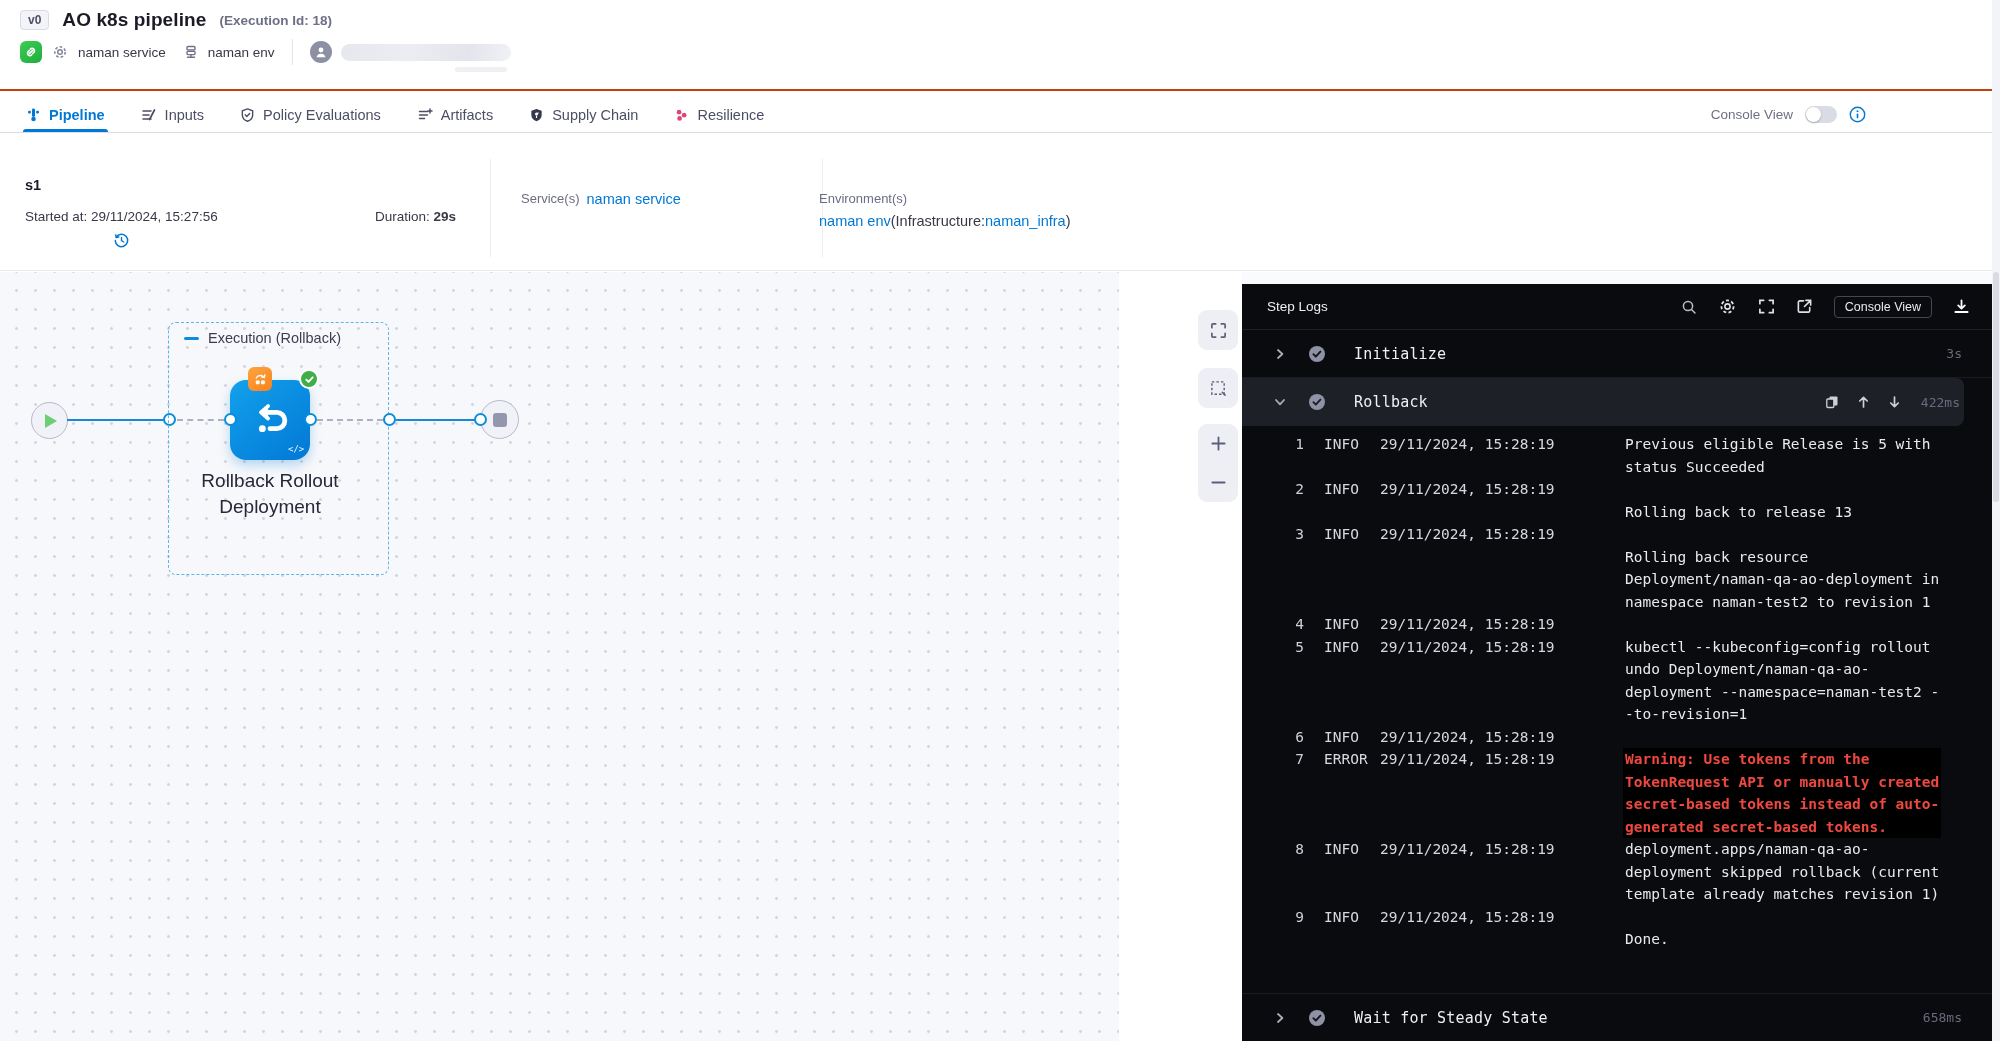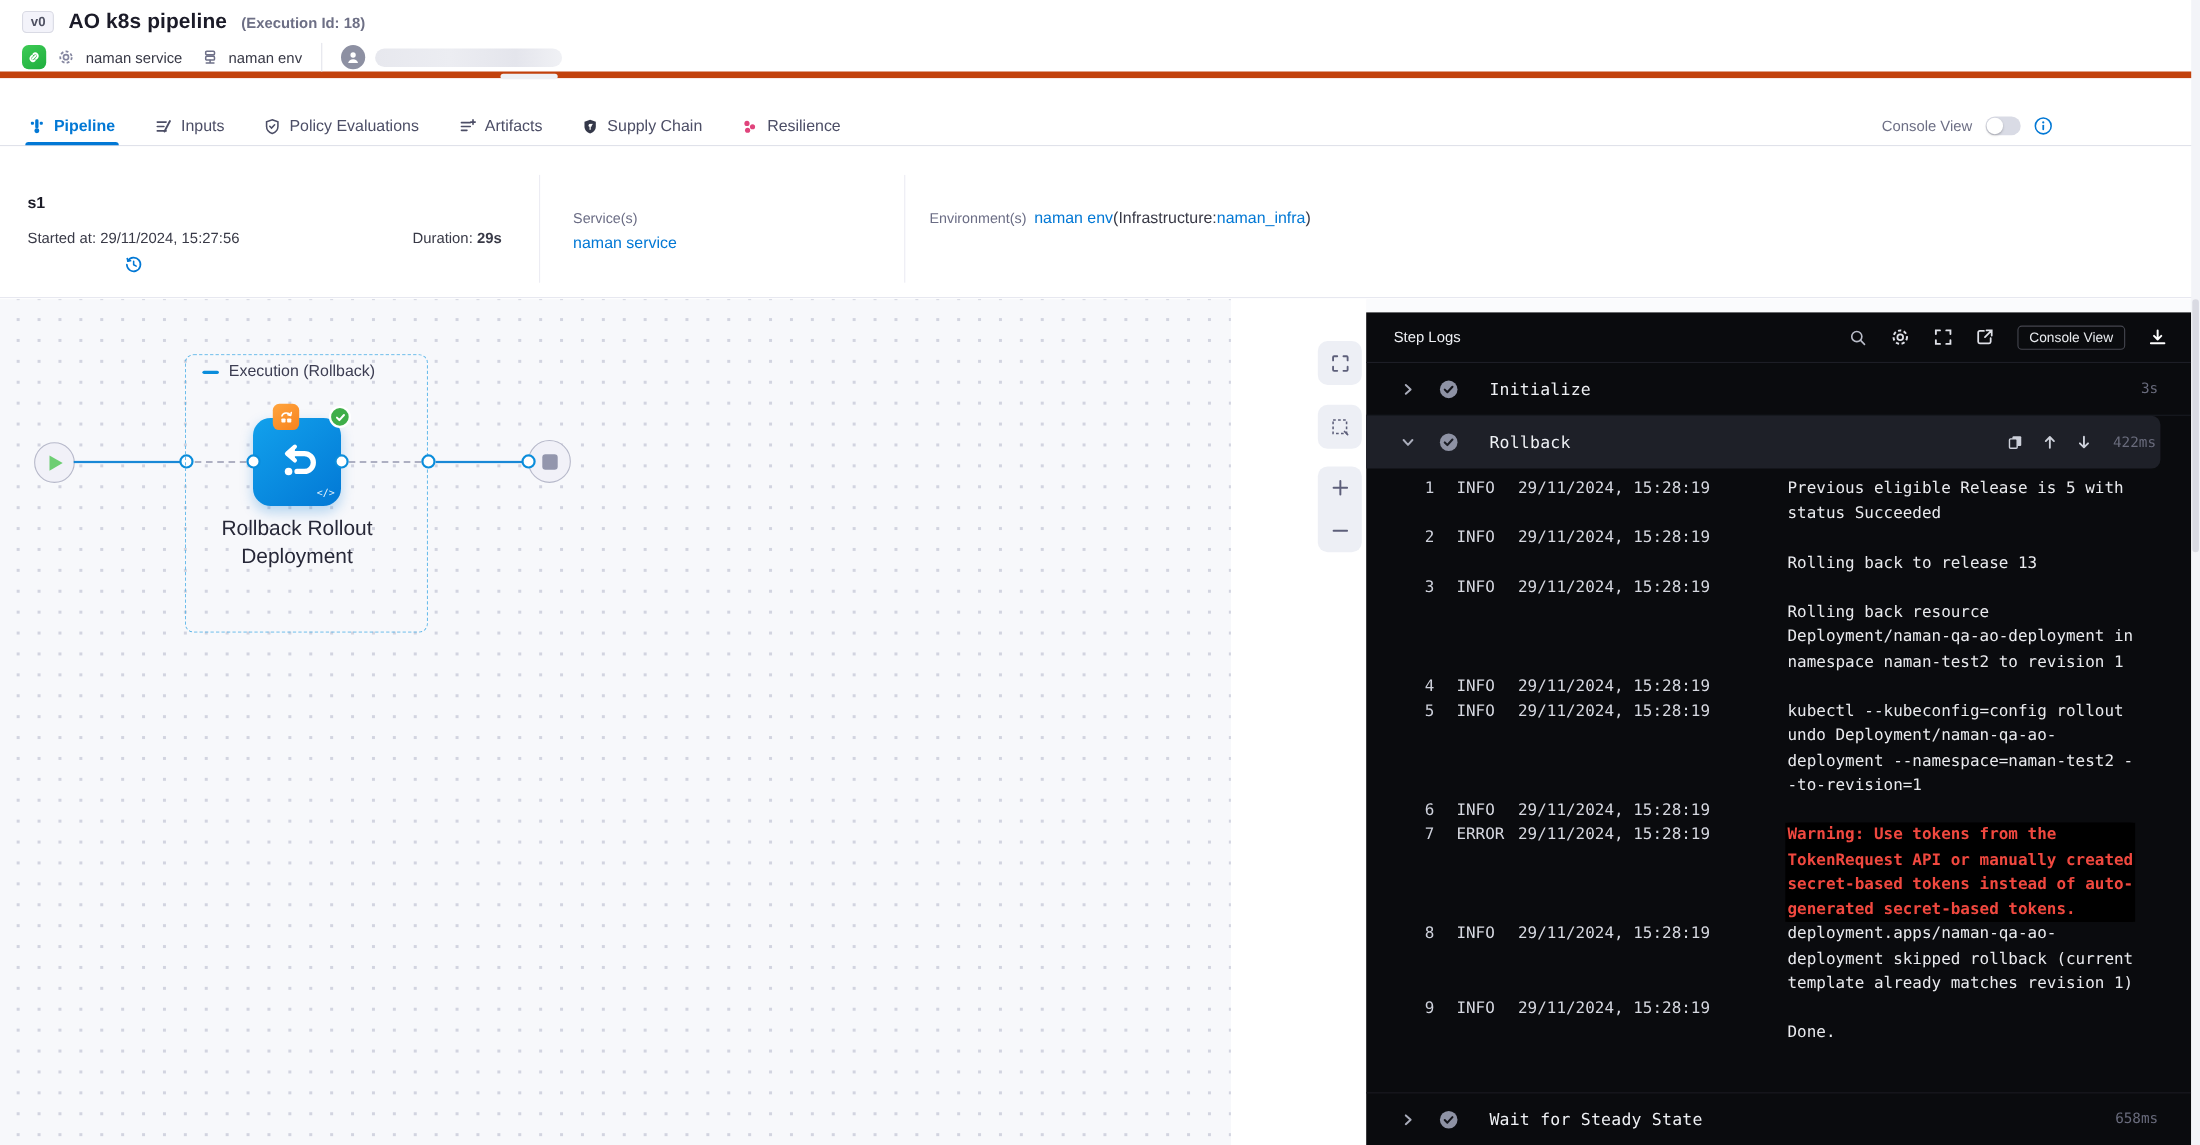--- a/index.html
+++ b/index.html
@@ -1,21 +1,21 @@
 <!DOCTYPE html>
 <html><head>
 <meta charset="utf-8">
 <style>
   * { margin:0; padding:0; box-sizing:border-box; }
   html,body { width:2000px; height:1041px; }
   body { font-family:"Liberation Sans", sans-serif; background:#fff; position:relative; overflow:hidden; color:#383946; }
   svg { display:block; }
 
   
-  .hdr { position:absolute; top:0; left:0; right:0; height:71px; background:#fff; border-bottom:6px solid #c2410c; }
+  .hdr { position:absolute; top:0; left:0; right:0; height:91px; background:#fff; border-bottom:2px solid #c2410c; }
   .title-row { position:absolute; top:9px; left:20px; display:flex; align-items:center; gap:13px; }
   .vbadge { background:#f3f3fa; border:1px solid #d9dae4; border-radius:4px; font-size:12px; color:#4f5162; padding:2px 7px; font-weight:600; }
   .ptitle { font-size:19px; font-weight:700; color:#1b1b28; letter-spacing:.1px; }
   .execid { font-size:13.5px; color:#6d6f85;font-weight:bold; }
   .meta-row { position:absolute; top:39px; left:20px; display:flex; align-items:center; gap:9px; height:26px; }
   .meta-label { font-size:13.5px; color:#383946; }
   .vdiv { width:1px; height:26px; background:#e3e4ec; margin:0 8px; }
   .cdicon { width:22px; height:22px; border-radius:6px; background:linear-gradient(145deg,#3ecb55,#1eae3e); display:flex; align-items:center; justify-content:center; }
   .avatar { width:22px; height:22px; border-radius:50%; background:#8d90a2; display:flex; align-items:center; justify-content:center; }
   .blur-blob { width:170px; height:17px; border-radius:9px; background:linear-gradient(90deg,#e7e8ee,#ecedf2 40%,#e4e5ec 75%,#f0f1f5); }
@@ -34,22 +34,22 @@
   
   .stage { position:absolute; top:133px; left:0; right:0; height:138px; background:#fff; border-bottom:1px solid #e7e8f0; }
   .stage-name { position:absolute; left:25px; top:44px; font-size:14.5px; font-weight:700; color:#1c1c28; }
   .stage-started { position:absolute; left:25px; top:76px; font-size:13.5px; color:#383946; display:flex; align-items:center; gap:8px;flex-direction:column; }
   .stage-duration { position:absolute; left:375px; top:76px; font-size:13.5px; color:#383946; }
   .stage-duration b { font-weight:700; }
   .svd1 { position:absolute; left:490px; top:26px; height:98px; width:1px; background:#ececf3; }
   .svd2 { position:absolute; left:822px; top:26px; height:98px; width:1px; background:#ececf3; }
   .col-label { font-size:13px; color:#6b6d85; }
   .col-link { font-size:14.5px; color:#0278d5; cursor:pointer; }
-  .stage-svc { position:absolute; left:521px; top:58px; display:flex; flex-direction:column; gap:7px; }
-  .stage-env { position:absolute; left:845px; top:58px; display:flex; flex-direction:row; gap:7px; }
+  .stage-svc { position:absolute; left:521px; top:58px; display:flex; gap:7px; }
+  .stage-env { position:absolute; left:819px; top:58px; display:flex; flex-direction:column; gap:7px; }
   .env-line { font-size:14.5px; color:#383946; }
   .env-line .lnk { color:#0278d5; cursor:pointer; }
 
   
   .content { position:absolute; top:272px; left:0; right:0; bottom:0; }
   .canvas { position:absolute; left:0; top:0; width:1119px; height:769px;
     background-color:#f7f8fb;
     background-image:radial-gradient(circle,#d2d4e0 1.3px, transparent 1.5px);
     background-size:19px 19px; background-position:7px 9px; }
 

